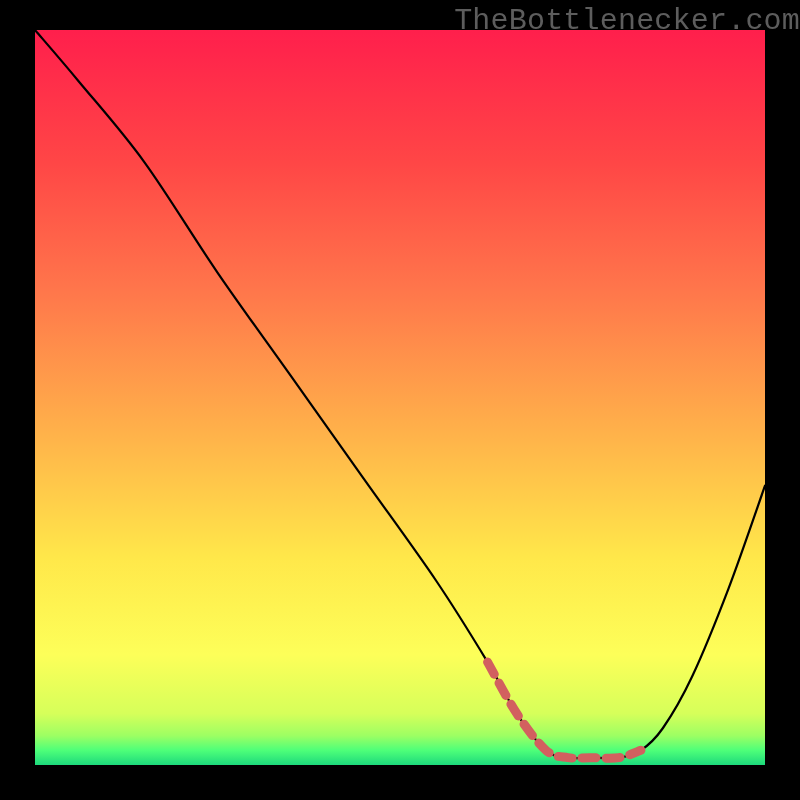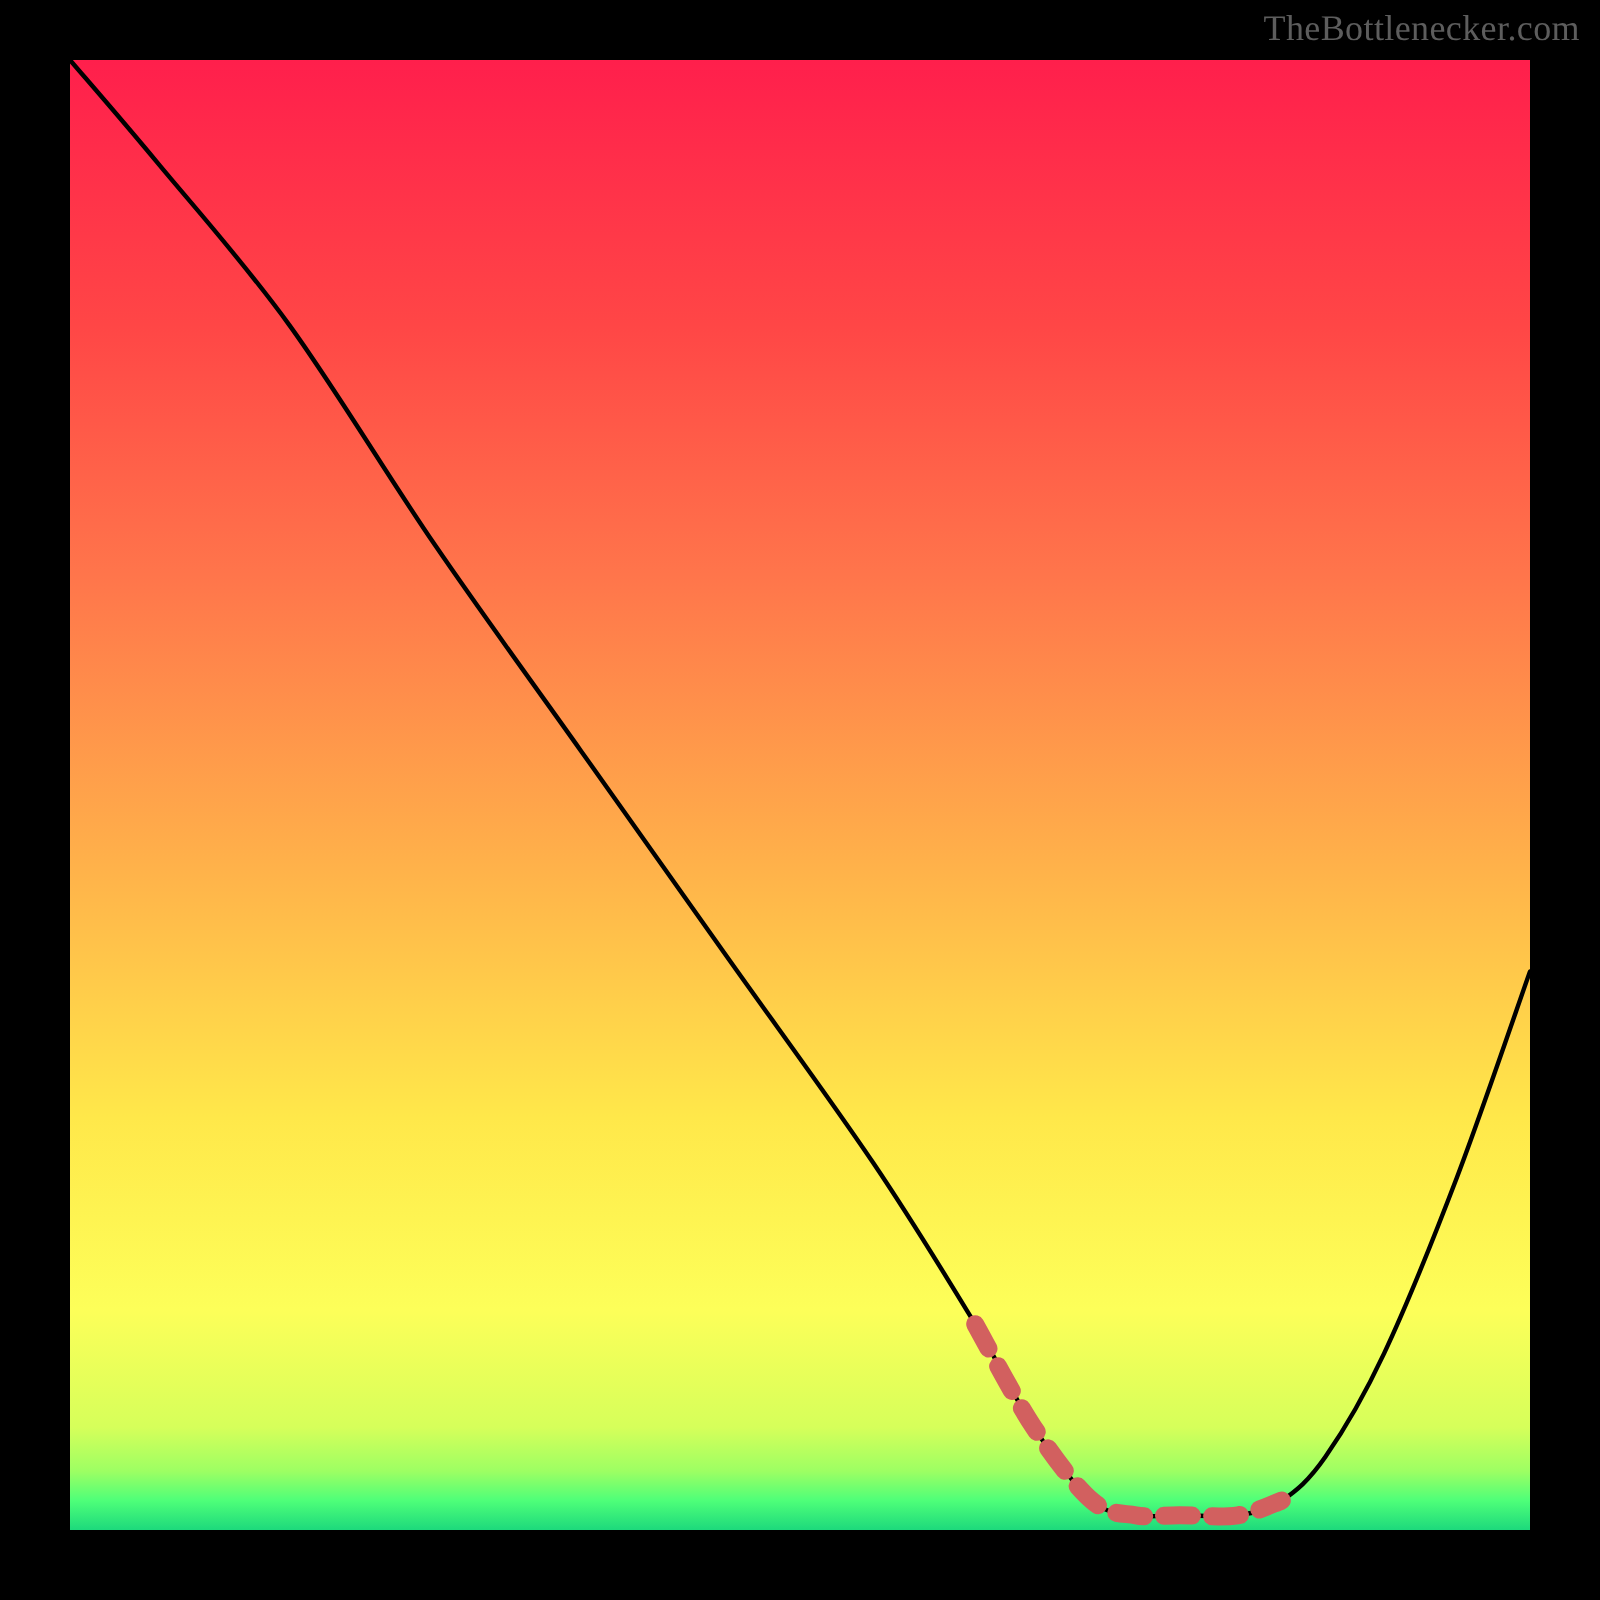--- a/index.html
+++ b/index.html
@@ -12,24 +12,24 @@
   }
   .chart-container {
     position: relative;
     width: 800px;
     height: 800px;
     background: #000000;
   }
   .watermark {
     position: absolute;
     top: 4px;
-    right: 10px;
+    right: 0;
     color: #5d5d5d;
-    font-family: Liberation Serif, serif;
-    font-size: 18px;
+    font-family: Liberation Mono, monospace;
+    font-size: 30px;
     letter-spacing: 0.2px;
     z-index: 10;
   }
   .plot-area {
     position: absolute;
     left: 35px;
     top: 30px;
     width: 730px;
     height: 735px;
     overflow: hidden;

